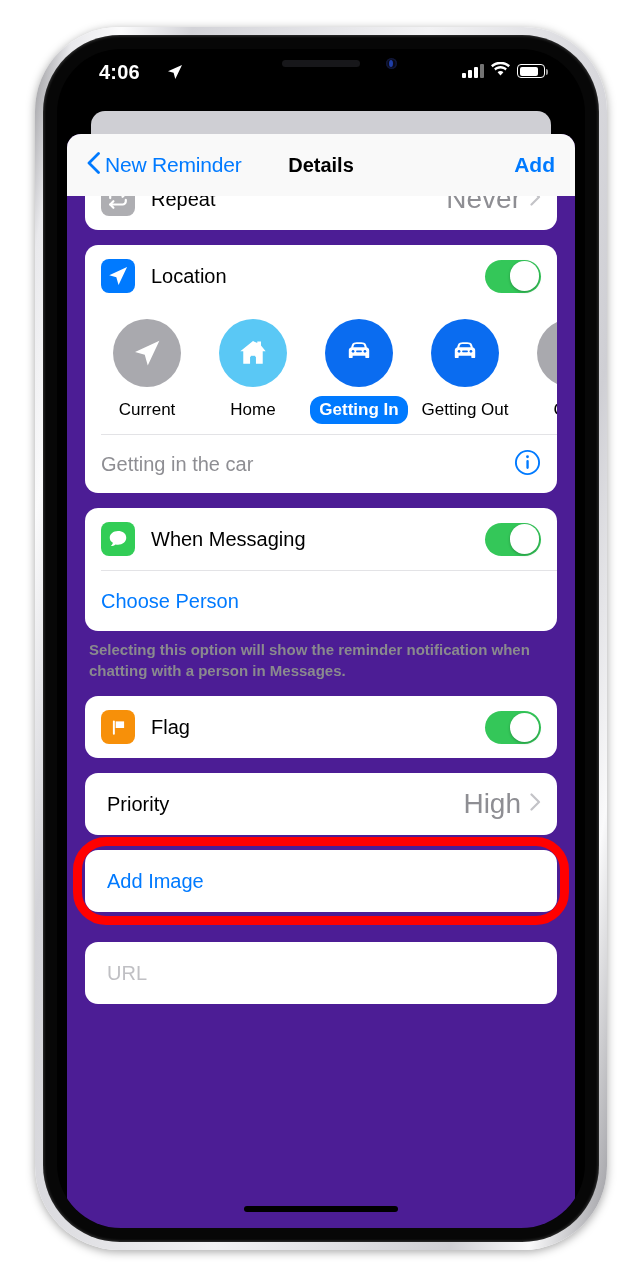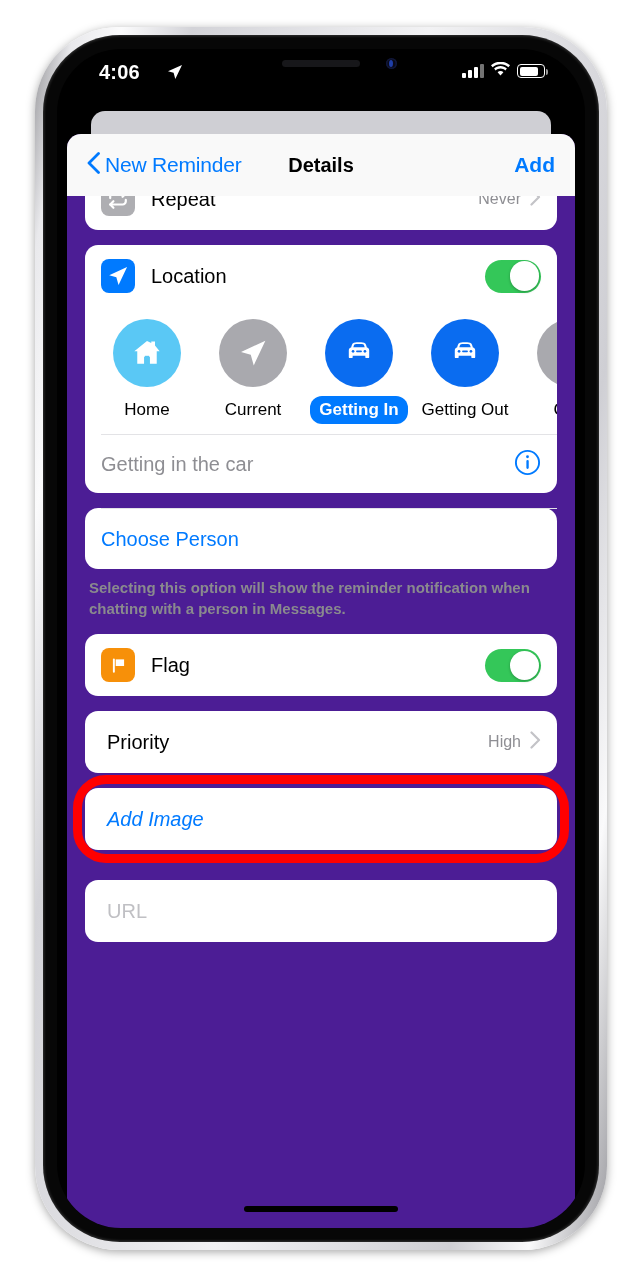--- a/index.html
+++ b/index.html
@@ -75,21 +75,21 @@
   #nav-add{margin-left:auto;color:#007AFF;font-size:21px;font-weight:700;cursor:pointer;}
 
   
   #content{flex:1;overflow:hidden;position:relative;padding:0 0 0 0;}
   .card{background:#fff;border-radius:13px;margin:0 18px;}
   .spacer-14{height:15px;}
 
   .row{display:flex;align-items:center;height:62px;padding:0 16px;}
   .row-icon{width:34px;height:34px;border-radius:8px;display:flex;align-items:center;justify-content:center;flex:0 0 34px;}
   .row-label{font-size:20px;color:#000;margin-left:16px;font-weight:400;}
-  .row-value{margin-left:auto;font-size:16px;color:#8E8E93;}
+  .row-value{margin-left:auto;font-size:28px;color:#8E8E93;}
   .chevron{margin-left:9px;display:inline-block;}
   .hairline{height:1px;background:#E3E3E6;margin-left:16px;}
 
   .toggle{margin-left:auto;width:56px;height:33px;border-radius:17px;background:#34C759;position:relative;cursor:pointer;}
   .toggle .knob{position:absolute;right:1.8px;top:1.8px;width:29.4px;height:29.4px;border-radius:50%;
     background:#fff;box-shadow:0 1px 3px rgba(0,0,0,.28);}
 
   
   #location-chips{display:flex;padding:12px 0 10px 20px;gap:22px;overflow:hidden;}
   .chip{display:flex;flex-direction:column;align-items:center;width:84px;flex:0 0 84px;cursor:pointer;}
@@ -102,21 +102,21 @@
   #location-info-icon{margin-left:auto;cursor:pointer;}
 
   #choose-person-row{height:60px;display:flex;align-items:center;padding:0 16px;cursor:pointer;}
   #choose-person-label{color:#007AFF;font-size:20px;}
 
   .footnote{font-size:15px;color:#8A8A8E;line-height:1.38;padding:9px 22px 0 22px;font-weight:bold;}
 
   
   #add-image-wrap{position:relative;margin:0 18px;}
   #add-image-card{background:#fff;border-radius:13px;height:62px;display:flex;align-items:center;padding:0 16px;cursor:pointer;}
-  #add-image-label{color:#007AFF;font-size:20px;font-style:italic;}
+  #add-image-label{color:#007AFF;font-size:20px;}
   #red-annotation{
     position:absolute;left:-12px;right:-12px;top:-13px;bottom:-13px;
     border:9px solid #FF0000;border-radius:33px;pointer-events:none;
   }
 
   #url-card{background:#fff;border-radius:13px;margin:0 18px;height:62px;display:flex;align-items:center;padding:0 16px;}
   #url-placeholder{color:#C0C0C4;font-size:20px;}
 
   
   #home-indicator{position:absolute;left:50%;transform:translateX(-50%);bottom:16px;
@@ -216,36 +216,36 @@
               </div>
               <div class="row-label">Location</div>
               <div class="toggle">
                   <span class="knob"></span>
                 </div>
             </div>
 
             <div id="location-chips">
 
               <div class="chip">
+                <div class="chip-circle" style="background:#A9A9AE;">
+                  <svg width="30" height="30" viewBox="0 0 16 16">
+                      <path d="M14.6 1.4 1.6 7.4l5.2 1.5 1.6 5.7z" fill="#fff"></path>
+                    </svg>
+                </div>
+                <div class="chip-label">Current</div>
+              </div>
+
+              <div class="chip">
                 <div class="chip-circle" style="background:#5AC8F5;">
                   <svg width="32" height="32" viewBox="0 0 24 24" fill="#fff">
                     <path d="M12 3 2.5 10.6h2.2V20h5.1v-5.1h4.4V20h5.1v-9.4h2.2L18 6.3V3.4h-2.8v1.1z"></path>
                     <rect x="10.4" y="14.1" width="3.2" height="5.9" fill="#5AC8F5"></rect>
                   </svg>
                 </div>
                 <div class="chip-label">Home</div>
-              </div>
-
-              <div class="chip">
-                <div class="chip-circle" style="background:#A9A9AE;">
-                  <svg width="30" height="30" viewBox="0 0 16 16">
-                      <path d="M14.6 1.4 1.6 7.4l5.2 1.5 1.6 5.7z" fill="#fff"></path>
-                    </svg>
-                </div>
-                <div class="chip-label">Current</div>
               </div>
 
               <div class="chip selected">
                 <div class="chip-circle" style="background:#0A6CF0;">
                   <svg width="34" height="34" viewBox="0 0 28 28" fill="#fff">
                     <path d="M7.5 9.5c.5-2 .9-3 1.6-3.5.8-.6 2.3-.8 4.9-.8s4.1.2 4.9.8c.7.5 1.1 1.5 1.6 3.5 1.2.3 1.9 1 1.9 2.4v5.3c0 .6-.4 1-1 1h-1.2c-.6 0-1-.4-1-1v-.9H8.8v.9c0 .6-.4 1-1 1H6.6c-.6 0-1-.4-1-1v-5.3c0-1.4.7-2.1 1.9-2.4z"></path>
                     <path d="M9.3 9.3c.4-1.4.6-2 1-2.3.5-.3 1.7-.4 3.7-.4s3.2.1 3.7.4c.4.3.6.9 1 2.3z" fill="#0A6CF0"></path>
                     <circle cx="9.1" cy="12.6" r="1.1" fill="#0A6CF0"></circle>
                     <circle cx="18.9" cy="12.6" r="1.1" fill="#0A6CF0"></circle>
                     <rect x="11.6" y="11.9" width="4.8" height="1.4" rx=".7" fill="#0A6CF0"></rect>
@@ -290,20 +290,31 @@
                   <circle cx="12" cy="6.9" r="1.25" fill="#007AFF"></circle>
                   <rect x="11" y="9.7" width="2.1" height="8" rx="1" fill="#007AFF"></rect>
                 </svg>
               </div>
             </div>
           </div>
 
           <div class="spacer-14"></div>
 
           <div class="card">
+            <div class="row">
+              <div class="row-icon" style="background:#32CD56;">
+                <svg width="22" height="22" viewBox="0 0 24 24" fill="#fff">
+                  <path d="M12 3.4c-5 0-9 3.2-9 7.2 0 2.3 1.3 4.3 3.4 5.6-.3 1.4-1.1 2.6-2.2 3.5 1.9-.1 3.7-.8 5.1-1.8 .9.2 1.8.3 2.7.3 5 0 9-3.2 9-7.6s-4-7.2-9-7.2z"></path>
+                </svg>
+              </div>
+              <div class="row-label">When Messaging</div>
+              <div class="toggle">
+                  <span class="knob"></span>
+                </div>
+            </div>
             <div class="hairline"></div>
             <div id="choose-person-row">
               <span id="choose-person-label">Choose Person</span>
             </div>
           </div>
 
           <div class="footnote">Selecting this option will show the reminder notification when chatting with a person in Messages.</div>
 
           <div class="spacer-14"></div>
 

